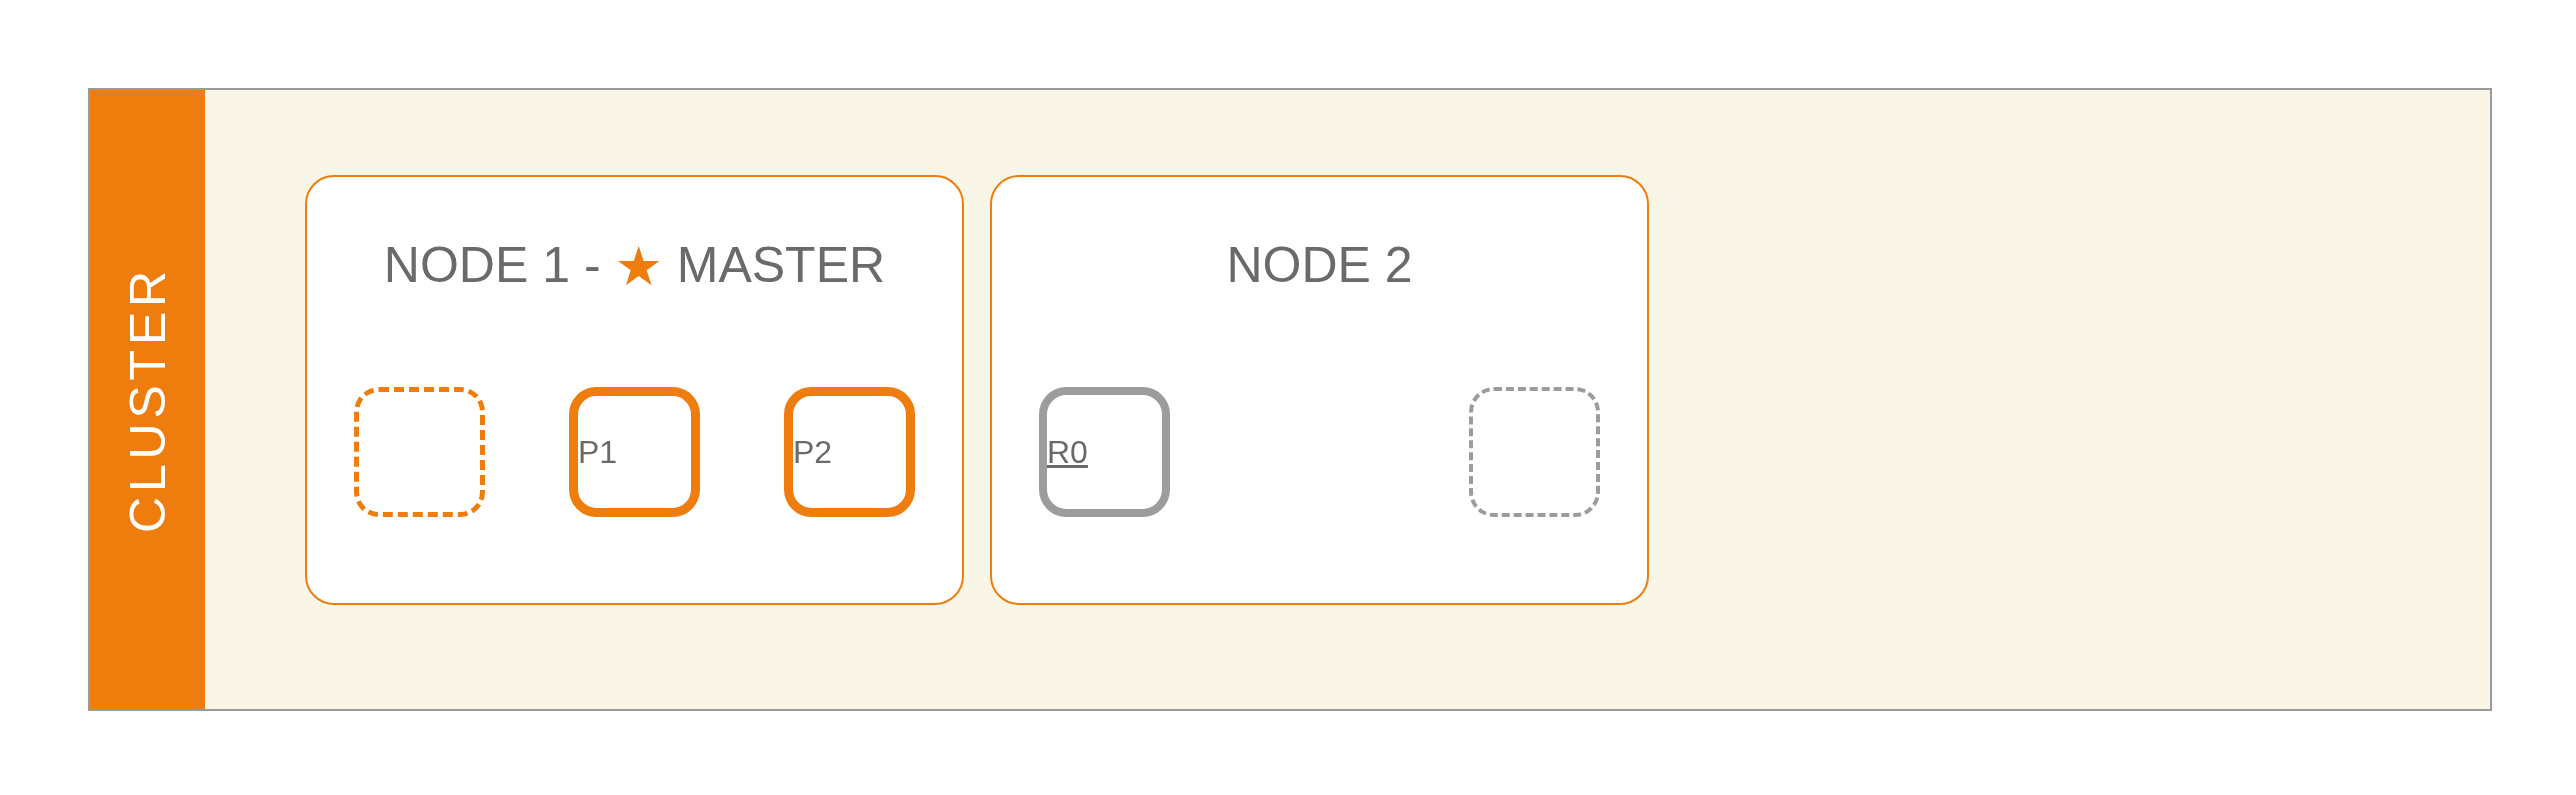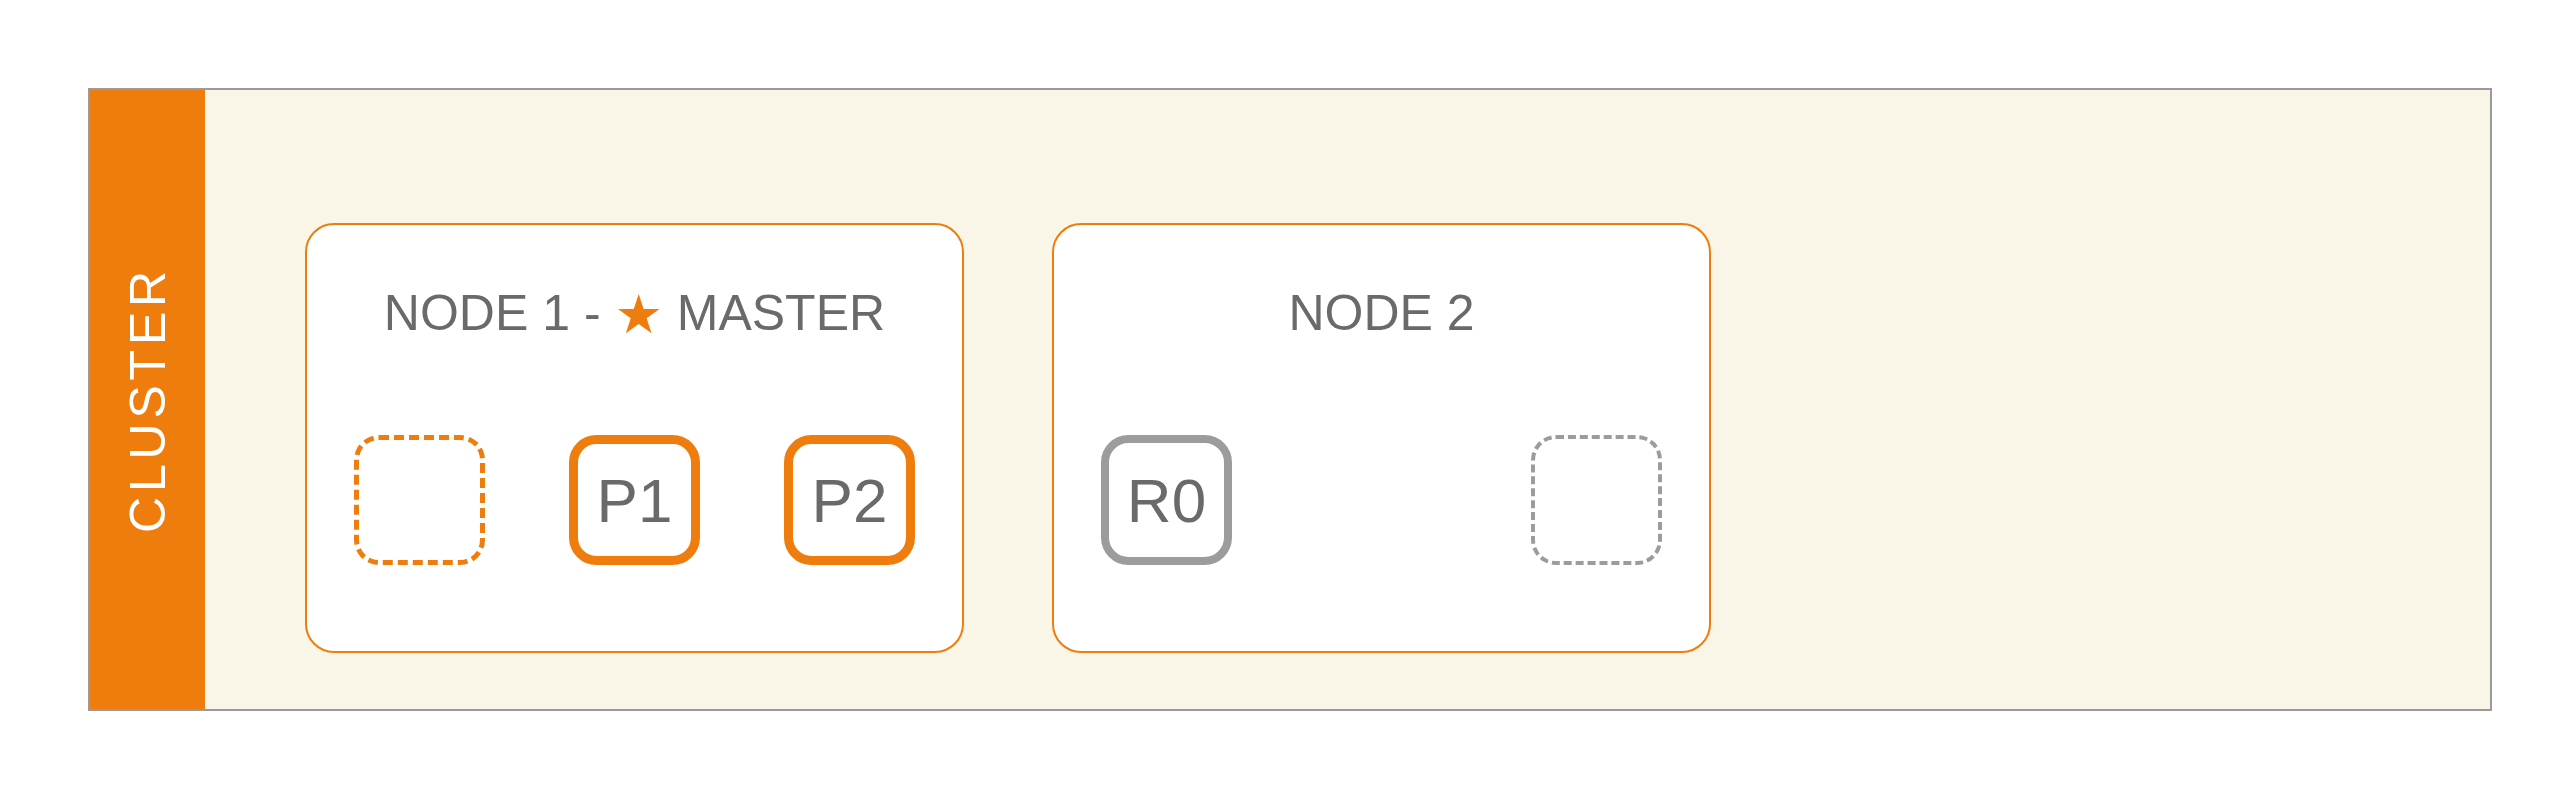--- a/index.html
+++ b/index.html
@@ -43,24 +43,23 @@
   }
   .node {
     position: absolute;
     top: 85px;
     width: 659px;
     height: 430px;
     box-sizing: border-box;
     background: var(--node_bg, #FFFFFF);
     border: 2.4px solid var(--orange, #EE7D0D);
     border-radius: 29px;
-    margin-top: 48px;
   }
   .node.pos-1 { left: 215px; }
-  .node.pos-2 { left: 962px; padding-left: 35px; }
+  .node.pos-2 { left: 900px; padding-left: 35px; }
   .node.pos-3 { left: 1651px; }
   .node-title {
     position: absolute;
     top: 60px;
     left: 0;
     right: 0;
     text-align: center;
     font-size: 50px;
     line-height: 57px;
     color: var(--text_gray, #6A6A6A);
@@ -78,31 +77,31 @@
     top: 210px;
     display: flex;
     justify-content: space-between;
   }
   .slot {
     width: 131px;
     height: 130px;
     box-sizing: border-box;
     display: flex;
     align-items: center;
-    justify-content: center;
-    font-size: 62px;
+    font-size: 32px;
     color: var(--text_gray, #6A6A6A);
     border-radius: 27.4px;
     background: #ffffff;
   }
   .slot[data-type="primary"] {
     border: 9px solid var(--orange, #EE7D0D);
   }
   .slot[data-type="replica"] {
     border: 8.4px solid var(--slot_gray, #9C9C9C);
+    text-decoration: underline;
   }
   .slot[data-type="empty-primary"] {
     border: 5.4px dashed var(--orange, #EE7D0D);
     border-radius: 25px;
     background: transparent;
   }
   .slot[data-type="empty-replica"] {
     border: 4.8px dashed var(--slot_gray, #9C9C9C);
     border-radius: 25px;
     background: transparent;

